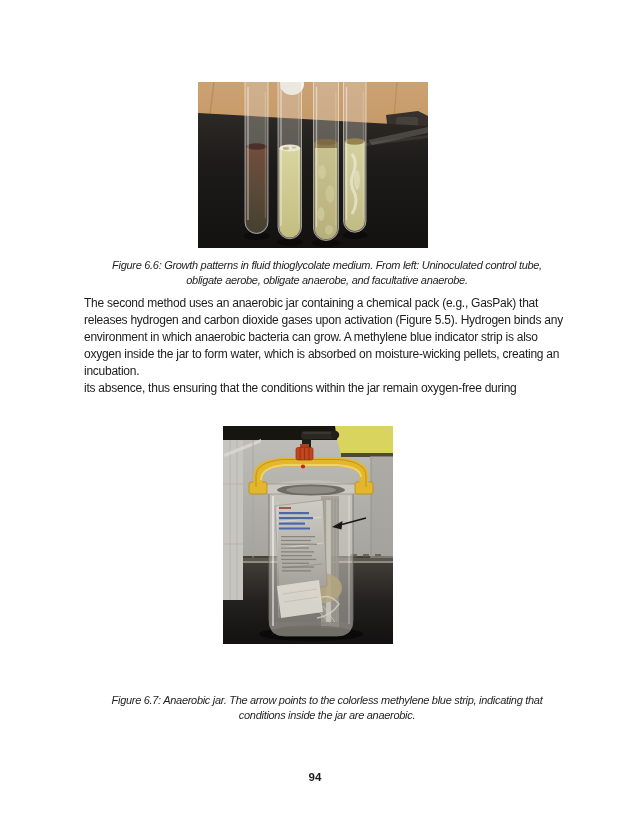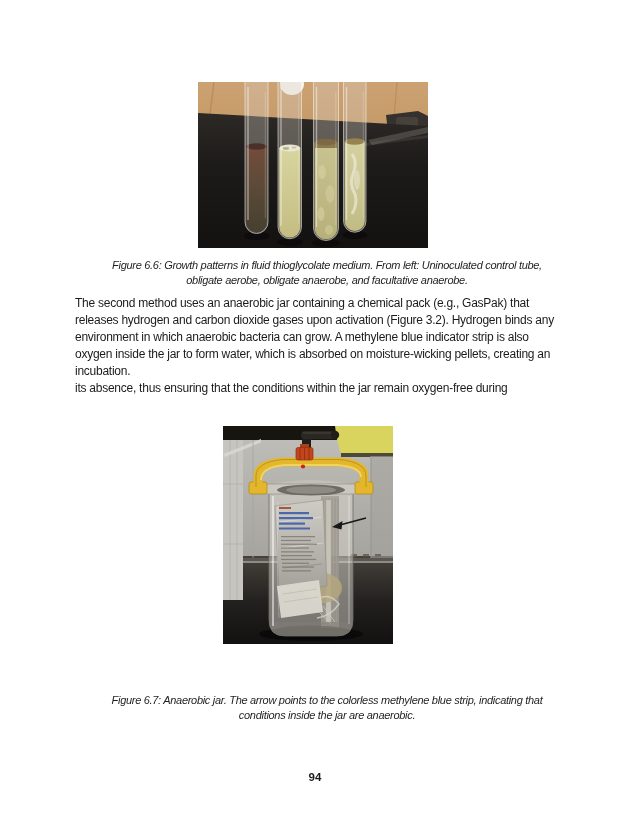--- a/index.html
+++ b/index.html
@@ -10,21 +10,21 @@
   }
   .photo{position:absolute;display:block;}
   .photo svg{display:block;}
   .caption{
     position:absolute;left:0;width:630px;text-align:center;
     font-style:italic;font-size:11px;line-height:15px;letter-spacing:-0.3px;
     color:#1e1e1e;
     margin-left:12px;
   }
   .bodytext{
-    position:absolute;left:75px;top:295px;width:540px;
+    position:absolute;left:84px;top:295px;width:540px;
     font-size:12px;line-height:17px;letter-spacing:-0.25px;color:#1b1b1b;
   }
   .bodytext div{white-space:nowrap;}
   .pagenum{
     position:absolute;left:0;top:771px;width:630px;text-align:center;
     font-size:11.5px;color:#1b1b1b;font-weight:bold;
   }
 </style>
 </head>
 <body>
@@ -127,21 +127,21 @@
     </svg>
   </figure>
 
   <div class="caption" style="top:258px;">
     <div>Figure 6.6: Growth patterns in fluid thioglycolate medium. From left: Uninoculated control tube,</div>
     <div>obligate aerobe, obligate anaerobe, and facultative anaerobe.</div>
   </div>
 
   <div class="bodytext">
     <div>The second method uses an anaerobic jar containing a chemical pack (e.g., GasPak) that</div>
-    <div>releases hydrogen and carbon dioxide gases upon activation (Figure 3.2). Hydrogen binds any</div>
+    <div>releases hydrogen and carbon dioxide gases upon activation (Figure 5.5). Hydrogen binds any</div>
     <div>environment in which anaerobic bacteria can grow. A methylene blue indicator strip is also</div>
     <div>oxygen inside the jar to form water, which is absorbed on moisture-wicking pellets, creating an</div>
     <div>incubation.</div>
     <div>its absence, thus ensuring that the conditions within the jar remain oxygen-free during</div>
   </div>
 
   <figure class="photo" style="left:223px;top:426px;width:170px;height:218px;margin:0;">
     <svg width="170" height="218" viewBox="0 0 170 218">
       <defs>
         <linearGradient id="machineG" x1="0" y1="0" x2="0" y2="1">

